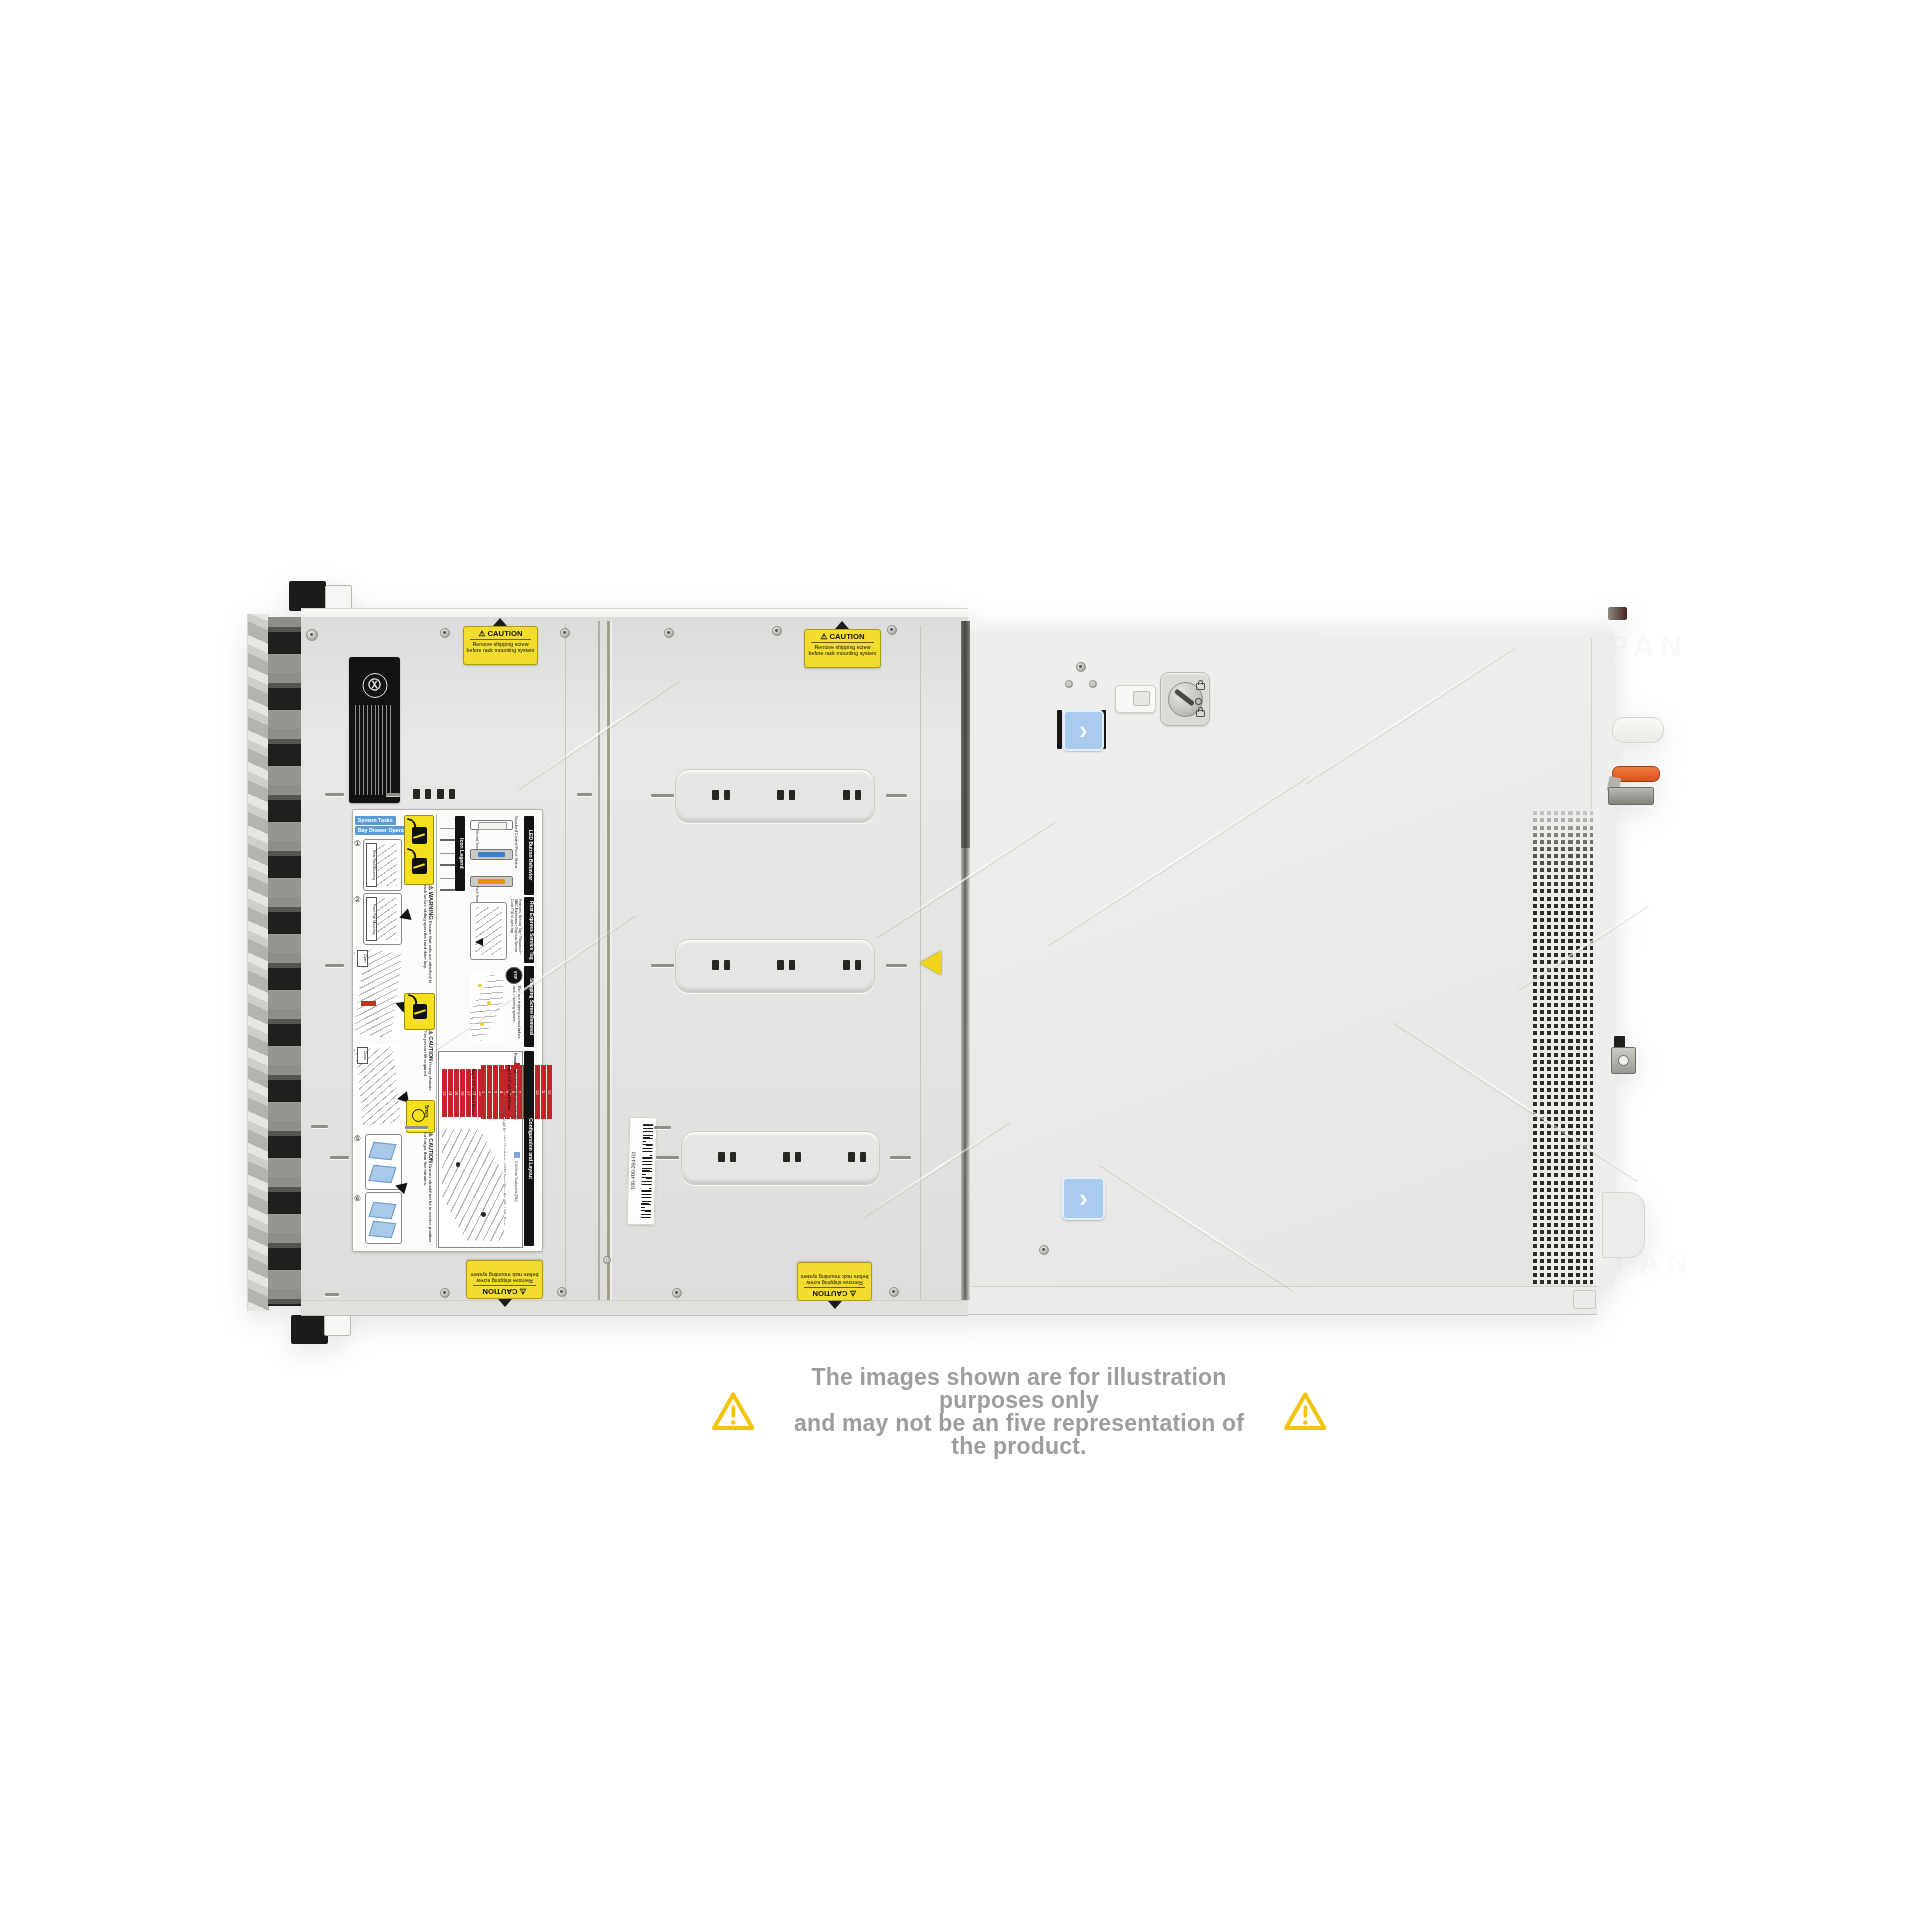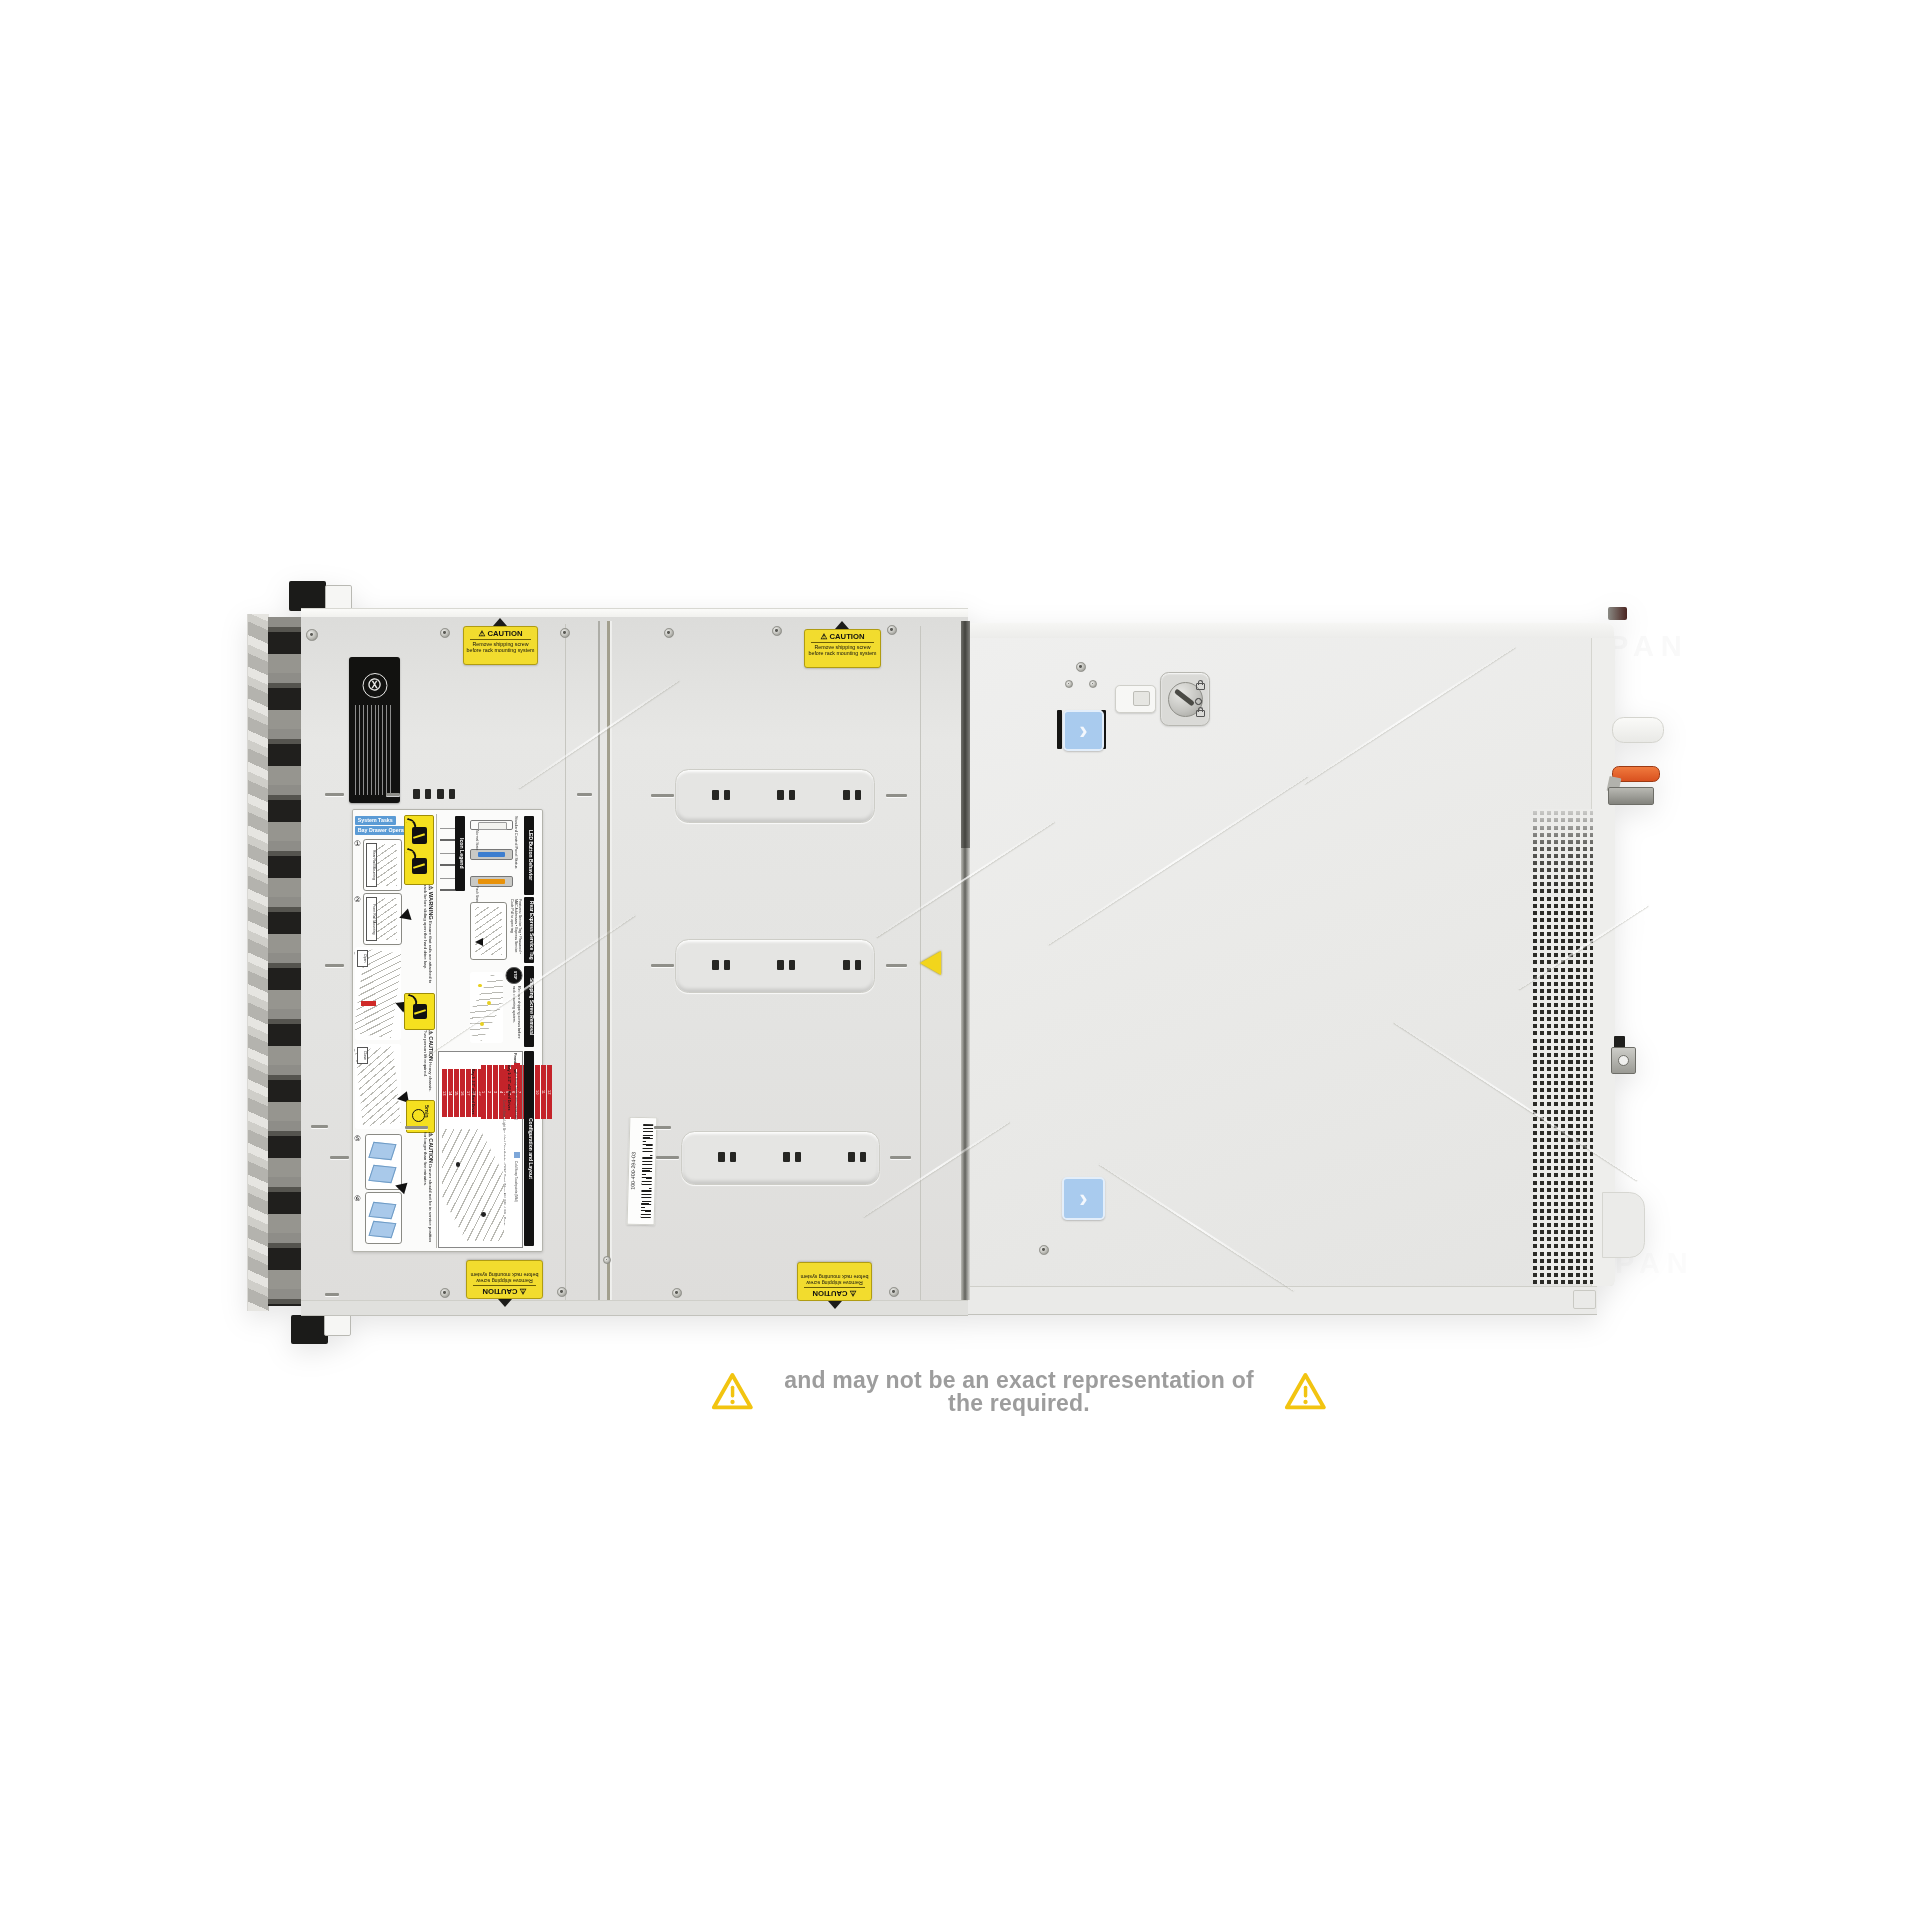--- a/index.html
+++ b/index.html
@@ -454,21 +454,22 @@
     <div class="emboss" style="left: 618px; top: 304px; width: 212px; transform: rotate(-33deg);"></div>
   </div>
 
 <div class="disc-row" style="left:710px;top:1366px;width:618px;justify-content:space-between;">
   <svg width="56" height="52" viewBox="0 0 58 54">
     <path d="M29 5 L53 47 L5 47 Z" fill="#ffffff" stroke="#f2c410" stroke-width="5" stroke-linejoin="round"></path>
     <rect x="27" y="19" width="4.5" height="15" rx="2" fill="#f2c410"></rect>
     <circle cx="29.2" cy="40" r="2.8" fill="#f2c410"></circle>
   </svg>
   <div class="disc-text">
-    <div>and may not be an exact representation of the required.</div>
+    <div>The images shown are for illustration purposes only</div>
+    <div>and may not be an five representation of the product.</div>
   </div>
   <svg width="56" height="52" viewBox="0 0 58 54">
     <path d="M29 5 L53 47 L5 47 Z" fill="#ffffff" stroke="#f2c410" stroke-width="5" stroke-linejoin="round"></path>
     <rect x="27" y="19" width="4.5" height="15" rx="2" fill="#f2c410"></rect>
     <circle cx="29.2" cy="40" r="2.8" fill="#f2c410"></circle>
   </svg>
 </div>
 
 
 </body></html>

